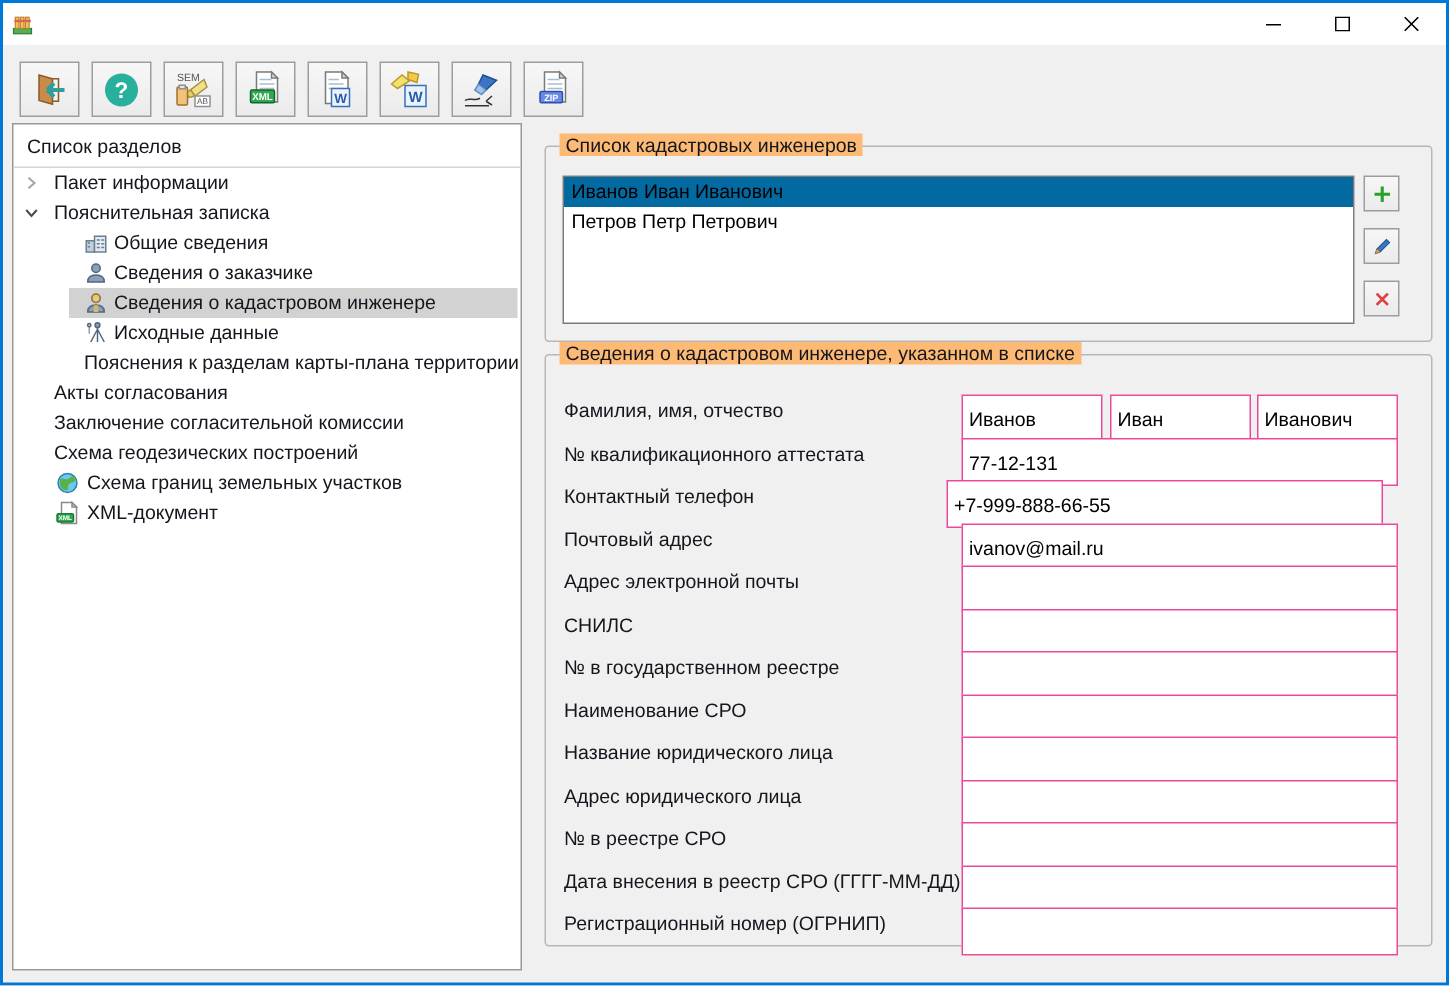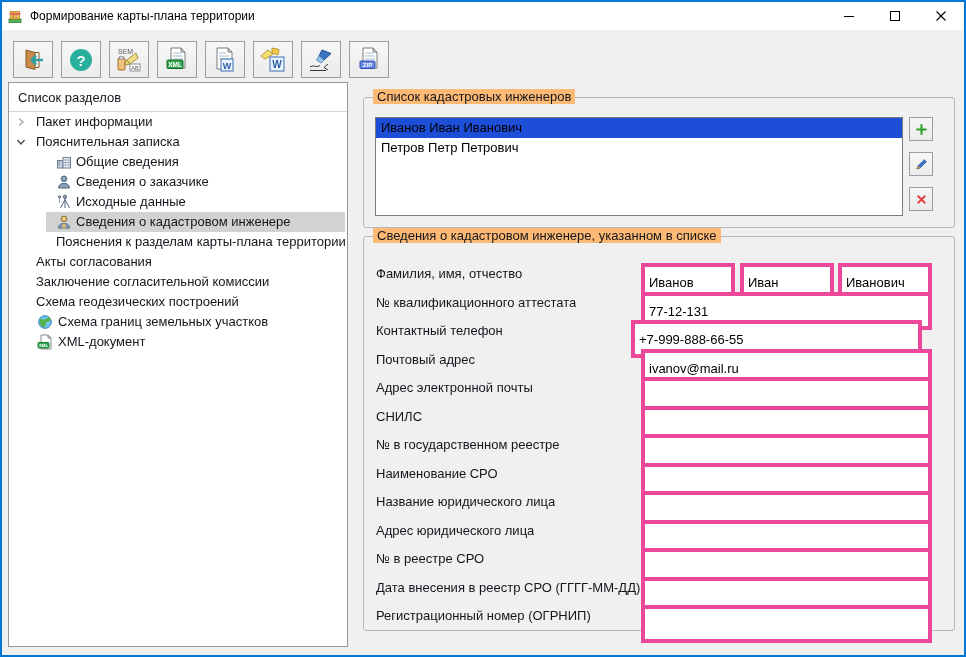--- a/index.html
+++ b/index.html
@@ -31,45 +31,44 @@
   .tree-row .ticon{top:2px;width:16px;height:16px;}
   .tree-row .ticon svg{width:16px;height:16px;display:block;}
   
   .groupbox{position:absolute;left:361px;width:592px;border:1px solid #b7b7b7;border-radius:3px;}
   .groupbox .legend{position:absolute;top:-9px;left:9px;background:#fdba74;padding:0 4px;white-space:nowrap;color:#15151d;}
   #group-engineers{top:95px;height:131px;}
   #group-details{top:234px;height:395px;text-decoration:underline;}
   
   .listbox{position:absolute;left:11px;top:19px;width:528px;height:99px;background:#fff;border:1px solid #7b7b7b;overflow:hidden;}
   .list-item{height:20px;line-height:20px;padding-left:5px;white-space:nowrap;cursor:default;color:#000;}
-  .list-item.selected{background:#1d4ed8;}
+  .list-item.selected{background:#0369a1;}
   .sidebtn{position:absolute;left:545px;width:24px;height:24px;border:1px solid #9d9d9d;background:linear-gradient(#f6f6f6,#ebebeb);
     display:flex;align-items:center;justify-content:center;padding:0;cursor:default;}
   .sidebtn svg{width:15px;height:15px;}
   
   .form-row{position:absolute;left:0;height:22px;width:100%;}
   .form-row .flabel{position:absolute;left:12px;line-height:22px;white-space:nowrap;color:#15151d;}
-  .form-row input{position:absolute;top:0;height:16px;border:4px solid #ec4899;background:#fff;
+  .form-row input{position:absolute;top:0;height:16px;border:1px solid #ec4899;background:#fff;
     font-family:"Liberation Sans",sans-serif;font-size:13px;color:#000;padding:15px 4px;outline:none;}
 </style>
 </head>
 <body>
 
 <div class="window">
   <div class="titlebar">
     <span class="app-ico">
       <svg viewBox="0 0 16 16">
           <rect x="1" y="11" width="12" height="3.5" fill="#52b05a" stroke="#2e7d32" stroke-width="0.8"></rect>
           <rect x="2.2" y="3.5" width="2.4" height="7.5" fill="#f2c84b" stroke="#c08030" stroke-width="0.8"></rect>
           <rect x="5.6" y="3.5" width="2.4" height="7.5" fill="#f2c84b" stroke="#c08030" stroke-width="0.8"></rect>
           <rect x="9" y="3.5" width="2.4" height="7.5" fill="#f2c84b" stroke="#c08030" stroke-width="0.8"></rect>
           <rect x="1.6" y="5.2" width="11" height="1.6" fill="#e06060"></rect>
         </svg>
     </span>
-    <span class="title">Формирование карты-плана территории</span>
     <button class="winbtn min">
       <svg width="10" height="10">
           <path d="M0 5.5h10" stroke="#000" stroke-width="1"></path>
         </svg>
     </button>
     <button class="winbtn max">
       <svg width="10" height="10">
           <rect x="0.5" y="0.5" width="9" height="9" fill="none" stroke="#000" stroke-width="1"></rect>
         </svg>
     </button>
@@ -197,40 +196,40 @@
         <div class="tree-row">
           <span class="ticon" style="left: 47px;">
             <svg viewBox="0 0 16 16">
               <circle cx="8" cy="4.8" r="2.8" fill="#8aa0b8" stroke="#51677e"></circle>
               <path d="M2.5 14c0-3.2 2.5-4.6 5.5-4.6s5.5 1.4 5.5 4.6z" fill="#8aa0b8" stroke="#51677e"></path>
             </svg>
           </span>
           <span style="left: 67px;">Сведения о заказчике</span>
         </div>
         <div class="tree-row">
+          <div class="sel-bg"></div>
+          <span class="ticon" style="left: 47px;">
+            <svg viewBox="0 0 16 16">
+              <circle cx="8" cy="4.8" r="2.8" fill="#e8c87c" stroke="#8a6d2f"></circle>
+              <path d="M2.5 14c0-3.2 2.5-4.6 5.5-4.6s5.5 1.4 5.5 4.6z" fill="#8aa0b8" stroke="#51677e"></path>
+              <rect x="6.5" y="9.5" width="3" height="4.5" fill="#d8b860"></rect>
+            </svg>
+          </span>
+          <span style="left: 67px;">Сведения о кадастровом инженере</span>
+        </div>
+        <div class="tree-row">
           <span class="ticon" style="left: 47px;">
             <svg viewBox="0 0 16 16">
               <circle cx="9" cy="2.8" r="1.6" fill="#8aa0b8" stroke="#51677e"></circle>
               <path d="M9 4.5V14M9 5.5L4.5 14M9 5.5l4.5 8.5" stroke="#51677e" fill="none"></path>
               <path d="M3.5 3.5v5" stroke="#8aa0b8"></path>
               <circle cx="3.5" cy="2.8" r="1.1" fill="#b8c8d8" stroke="#51677e"></circle>
             </svg>
           </span>
           <span style="left: 67px;">Исходные данные</span>
-        </div>
-        <div class="tree-row">
-          <div class="sel-bg"></div>
-          <span class="ticon" style="left: 47px;">
-            <svg viewBox="0 0 16 16">
-              <circle cx="8" cy="4.8" r="2.8" fill="#e8c87c" stroke="#8a6d2f"></circle>
-              <path d="M2.5 14c0-3.2 2.5-4.6 5.5-4.6s5.5 1.4 5.5 4.6z" fill="#8aa0b8" stroke="#51677e"></path>
-              <rect x="6.5" y="9.5" width="3" height="4.5" fill="#d8b860"></rect>
-            </svg>
-          </span>
-          <span style="left: 67px;">Сведения о кадастровом инженере</span>
         </div>
         <div class="tree-row">
           <span style="left: 47px;">Пояснения к разделам карты-плана территории</span>
         </div>
         <div class="tree-row">
           <span style="left: 27px; text-align: center;">Акты согласования</span>
         </div>
         <div class="tree-row">
           <span style="left: 27px;">Заключение согласительной комиссии</span>
         </div>

